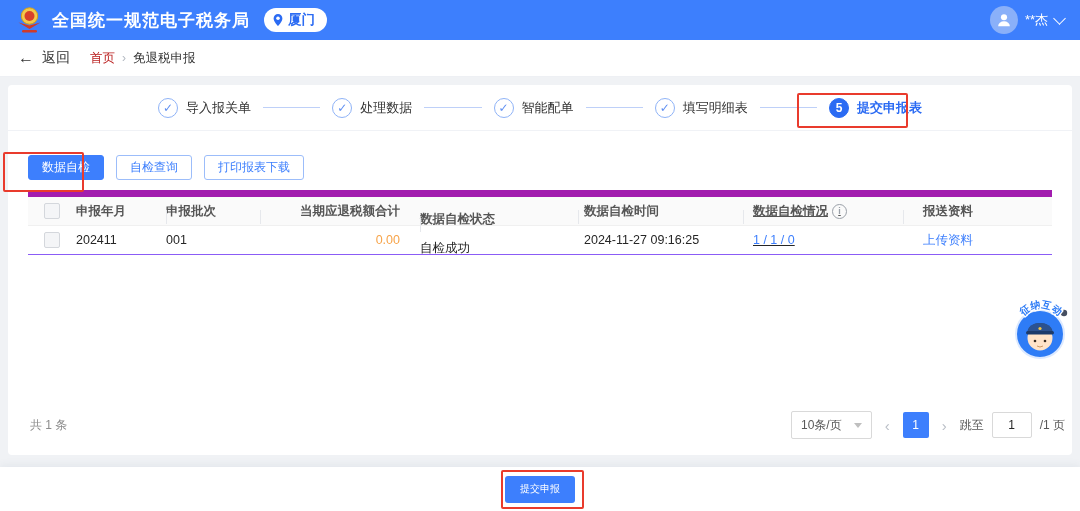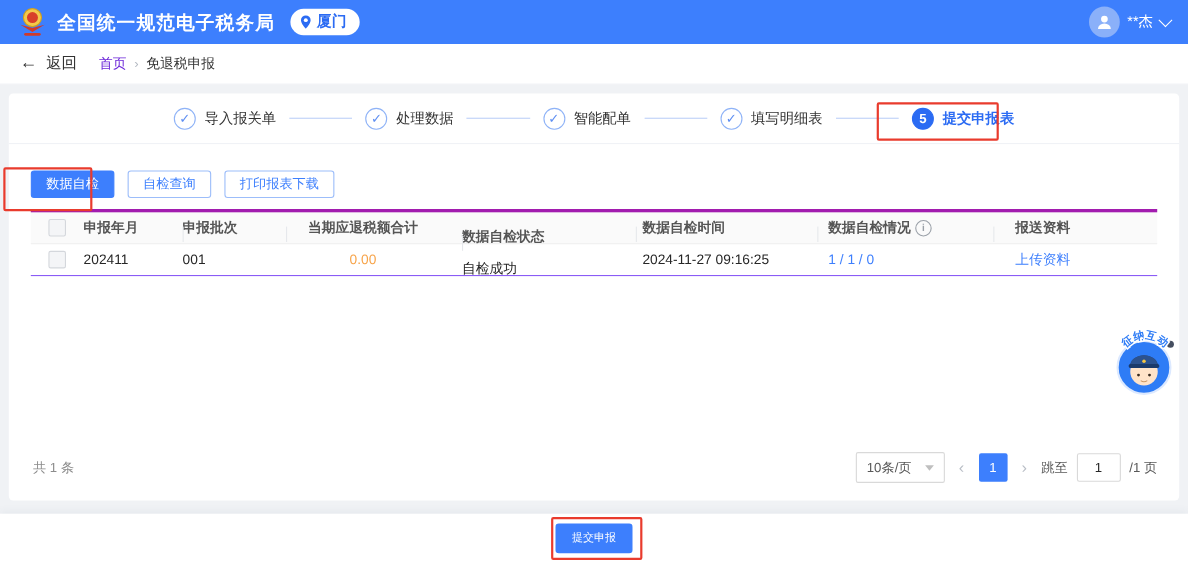--- a/index.html
+++ b/index.html
@@ -24,21 +24,21 @@
   .chev{width:8px;height:8px;border-right:1.5px solid #fff;border-bottom:1.5px solid #fff;
     transform:rotate(45deg);margin-top:-4px;}
   
   .breadbar{position:absolute;left:0;top:40px;right:0;height:37px;background:#fff;
     display:flex;align-items:center;padding:0 18px;box-sizing:border-box;
     border-bottom:1px solid #eef0f4;}
   .back{display:flex;align-items:center;gap:8px;cursor:pointer;margin-right:20px;}
   .back-arrow{font-size:16px;color:#333;}
   .back-label{font-size:14px;color:#333;}
   .bc{display:flex;align-items:center;gap:7px;font-size:12.5px;}
-  .bc-home{color:#6d28d9;cursor:pointer;}
+  .bc-home{color:#b91c1c;cursor:pointer;}
   .bc-sep{color:#b3b9c2;font-size:12px;}
   .bc-current{color:#333;}
   
   .card{position:absolute;left:8px;top:85px;width:1064px;height:370px;background:#fff;
     border-radius:4px;box-sizing:border-box;}
   
   .stepper{height:46px;display:flex;align-items:center;border-bottom:1px solid #f0f2f6;
     padding:0 150px;box-sizing:border-box;}
   .step{display:flex;align-items:center;gap:8px;flex:none;}
   .step-icon{width:20px;height:20px;border-radius:50%;border:1.4px solid #8fb3f7;
@@ -52,41 +52,41 @@
   .panel-head{padding:13px 20px 0;}
   .panel-title{font-size:15px;font-weight:bold;color:#262626;}
   .btn-row{display:flex;gap:12px;margin-top:11px;align-items:center;}
   .btn{height:25px;padding:0 13px;font-size:12px;border-radius:3px;display:inline-flex;
     align-items:center;justify-content:center;cursor:pointer;box-sizing:border-box;white-space:nowrap;}
   .btn-primary{background:#3d7ffd;border:1px solid #3d7ffd;color:#fff;}
   .btn-outline{background:#fff;border:1px solid #9cbdfa;color:#3d7ffd;}
   
   .table{margin:10px 20px 0;font-size:12.5px;}
   .t-head{display:flex;align-items:center;height:28px;background:#fafafa;
-    border-top:3px solid #a21caf;border-bottom:1px solid #f0f0f0;
+    border-top:7px solid #a21caf;border-bottom:1px solid #f0f0f0;
     color:#555;font-weight:bold;}
   .t-row{display:flex;align-items:center;height:28px;border-bottom:1px solid #8b5cf6;color:#262626;}
   .t-head>div,.t-row>div{box-sizing:border-box;position:relative;}
   .c-check{width:48px;display:flex;justify-content:center;align-items:center;}
   .c-ym{width:90px;}
   .c-batch{width:94px;}
-  .c-amount{width:160px;text-align:center;padding-right:20px;}
+  .c-amount{width:160px;text-align:right;padding-right:20px;}
   .c-status{width:158px;text-align:left;margin-top:17px;}
   .c-time{width:165px;padding-left:6px;}
-  .c-sit{width:160px;padding-left:10px;display:flex;align-items:center;gap:4px;}
+  .c-sit{width:160px;padding-left:10px;display:flex;align-items:center;gap:4px;text-decoration:underline;}
   .c-mat{flex:1;padding-left:20px;}
   .t-head .vdiv::before{content:"";position:absolute;left:0;top:7px;width:1px;height:14px;background:#e6e8ec;}
   .checkbox{width:14px;height:14px;border:1px solid #d4d7dc;border-radius:2px;background:#f4f5f7;cursor:pointer;}
   .amount{color:#f7a44a;}
   .link{color:#3d7ffd;cursor:pointer;text-decoration:none;}
   .info-icon{width:13px;height:13px;border:1px solid #9aa0a8;border-radius:50%;color:#9aa0a8;
     font-size:9px;line-height:1;display:inline-flex;align-items:center;justify-content:center;
     font-style:normal;cursor:pointer;flex:none;}
   
-  .card-bottom{position:absolute;left:22px;right:20px;bottom:16px;display:flex;
+  .card-bottom{position:absolute;left:22px;right:7px;bottom:16px;display:flex;
     align-items:center;justify-content:space-between;font-size:12px;color:#8c8c8c;}
   .pager{display:flex;align-items:center;gap:10px;}
   .pg-size{border:1px solid #d9d9d9;border-radius:2px;height:26px;display:flex;align-items:center;
     padding:0 9px;gap:12px;color:#595959;background:#fff;cursor:pointer;}
   .caret-down{width:0;height:0;border-left:4px solid transparent;border-right:4px solid transparent;
     border-top:5px solid #bfbfbf;}
   .pg-arrow{color:#b9bec6;font-size:15px;padding:0 3px;cursor:pointer;line-height:1;}
   .pg-current{width:26px;height:26px;background:#3d7ffd;color:#fff;border-radius:2px;
     display:flex;align-items:center;justify-content:center;font-size:12px;cursor:pointer;}
   .pg-jump{display:flex;align-items:center;gap:8px;color:#595959;}

